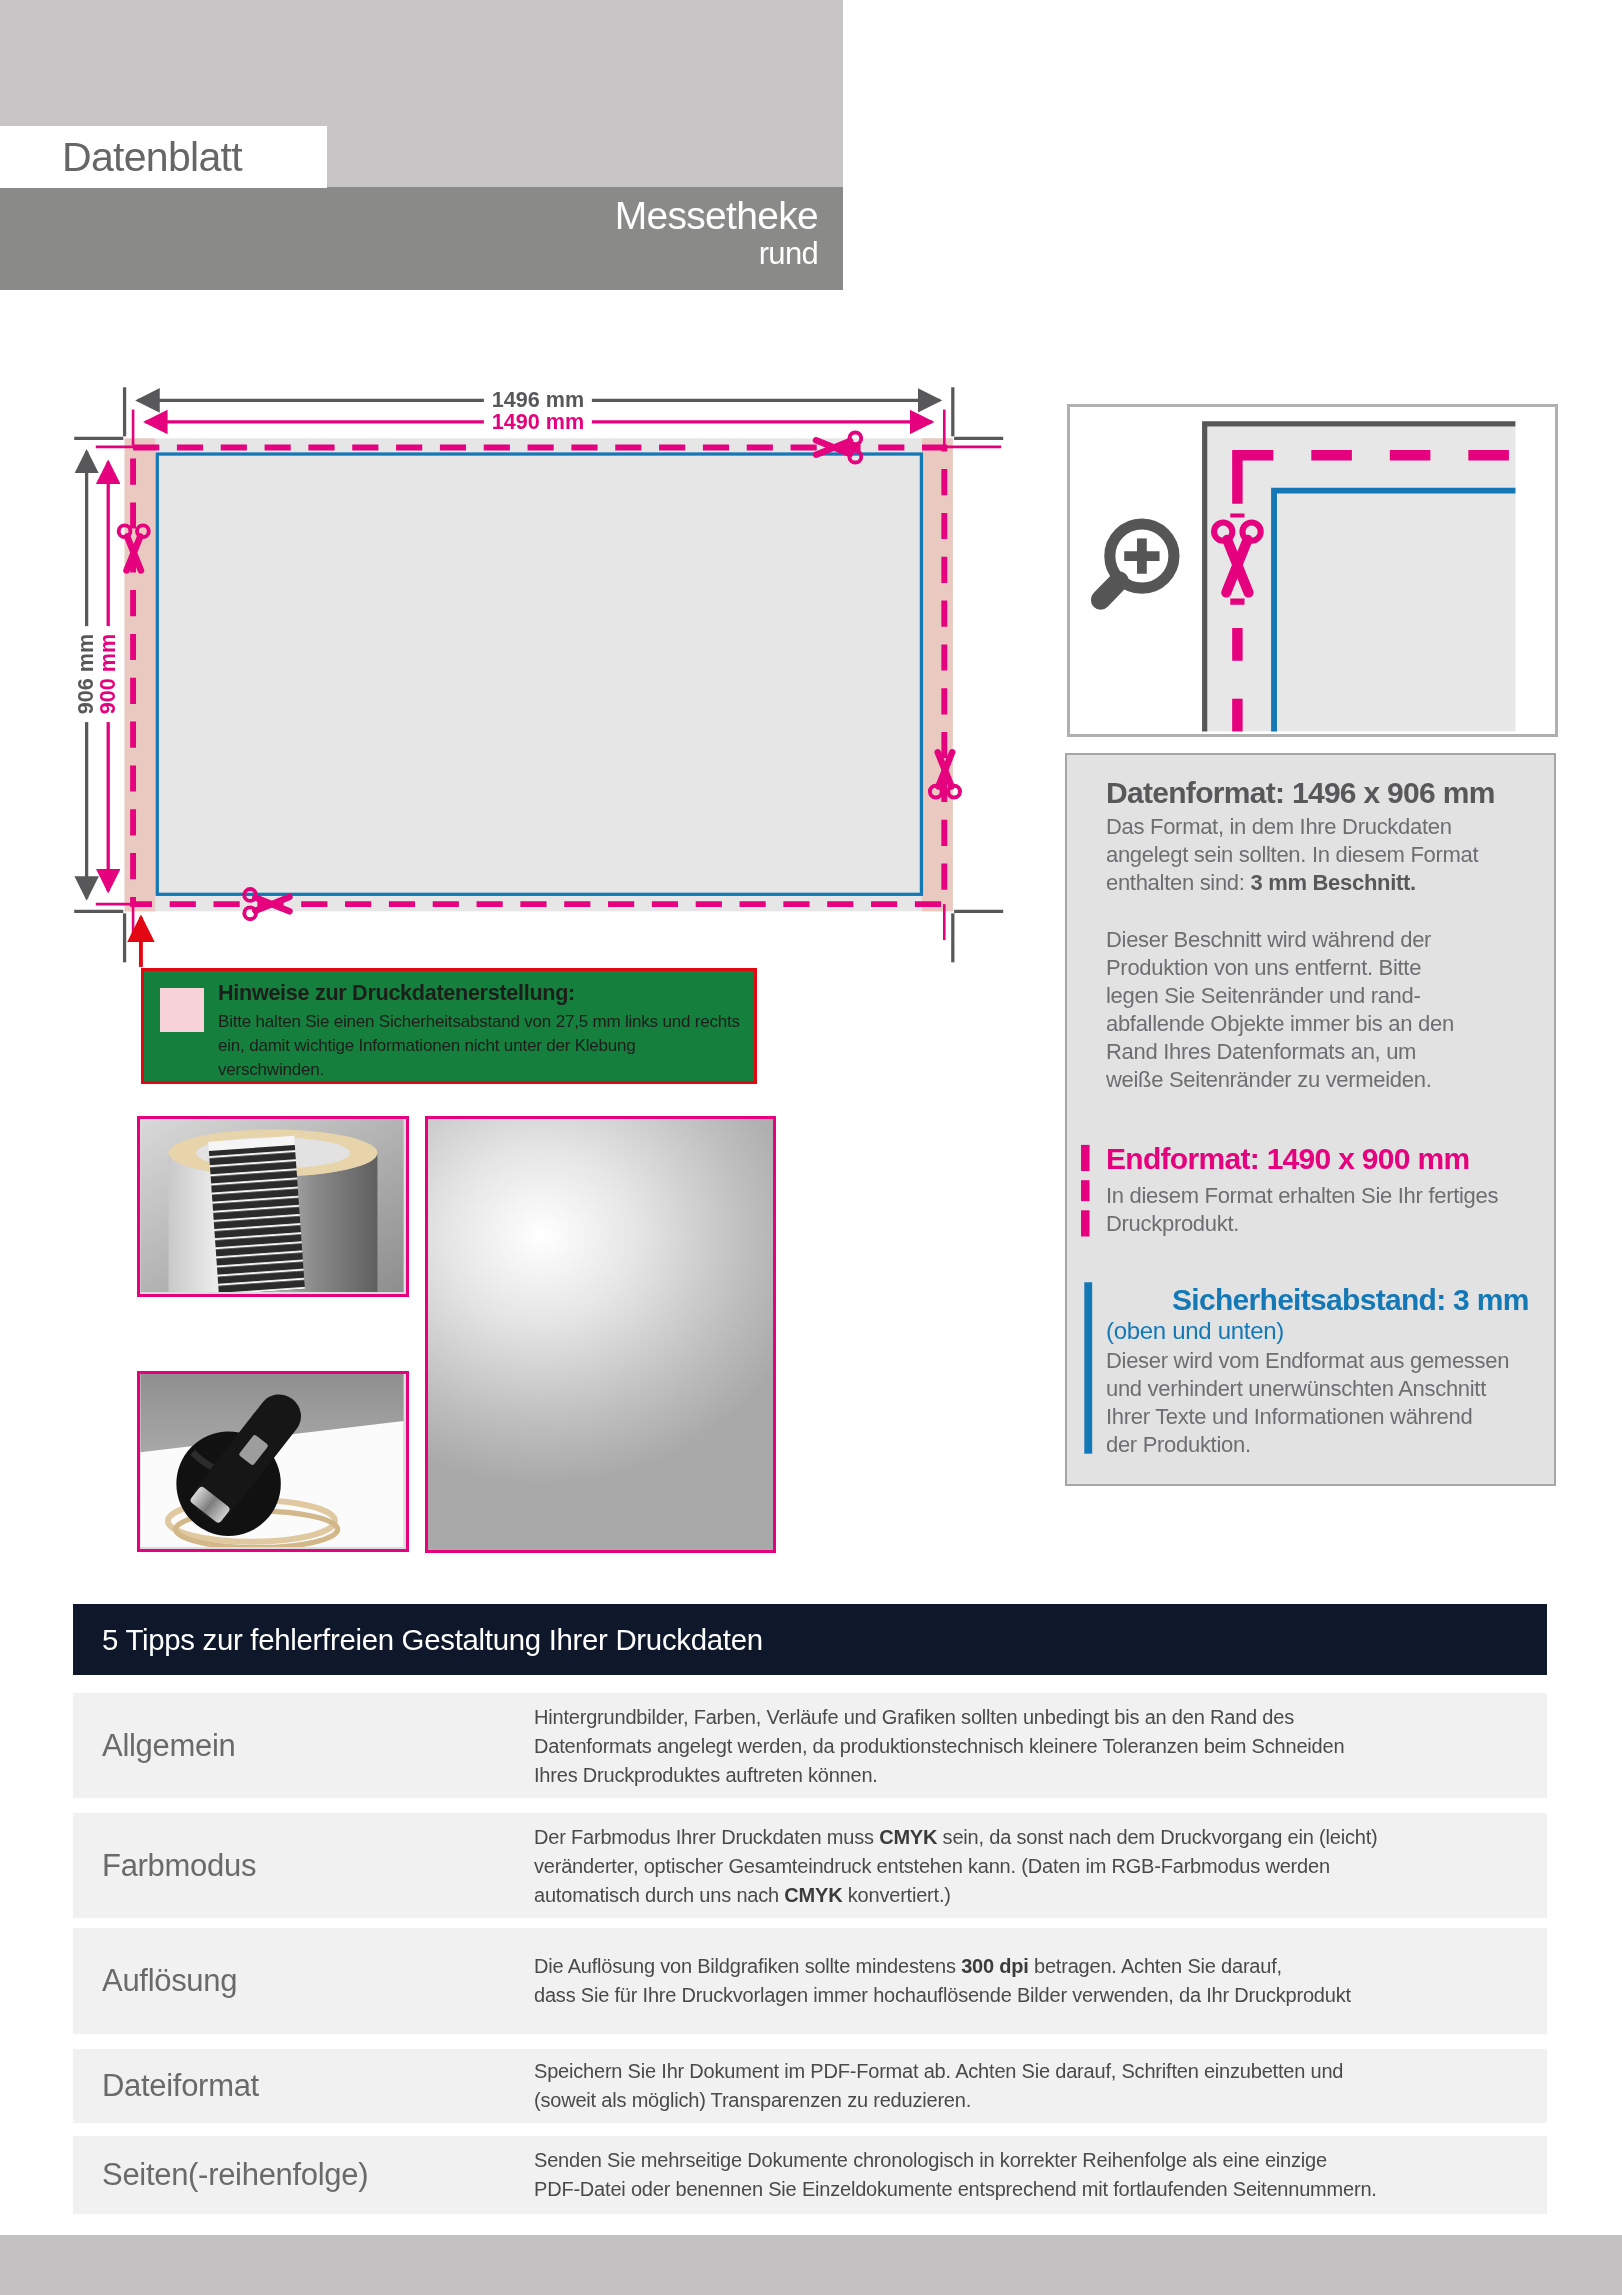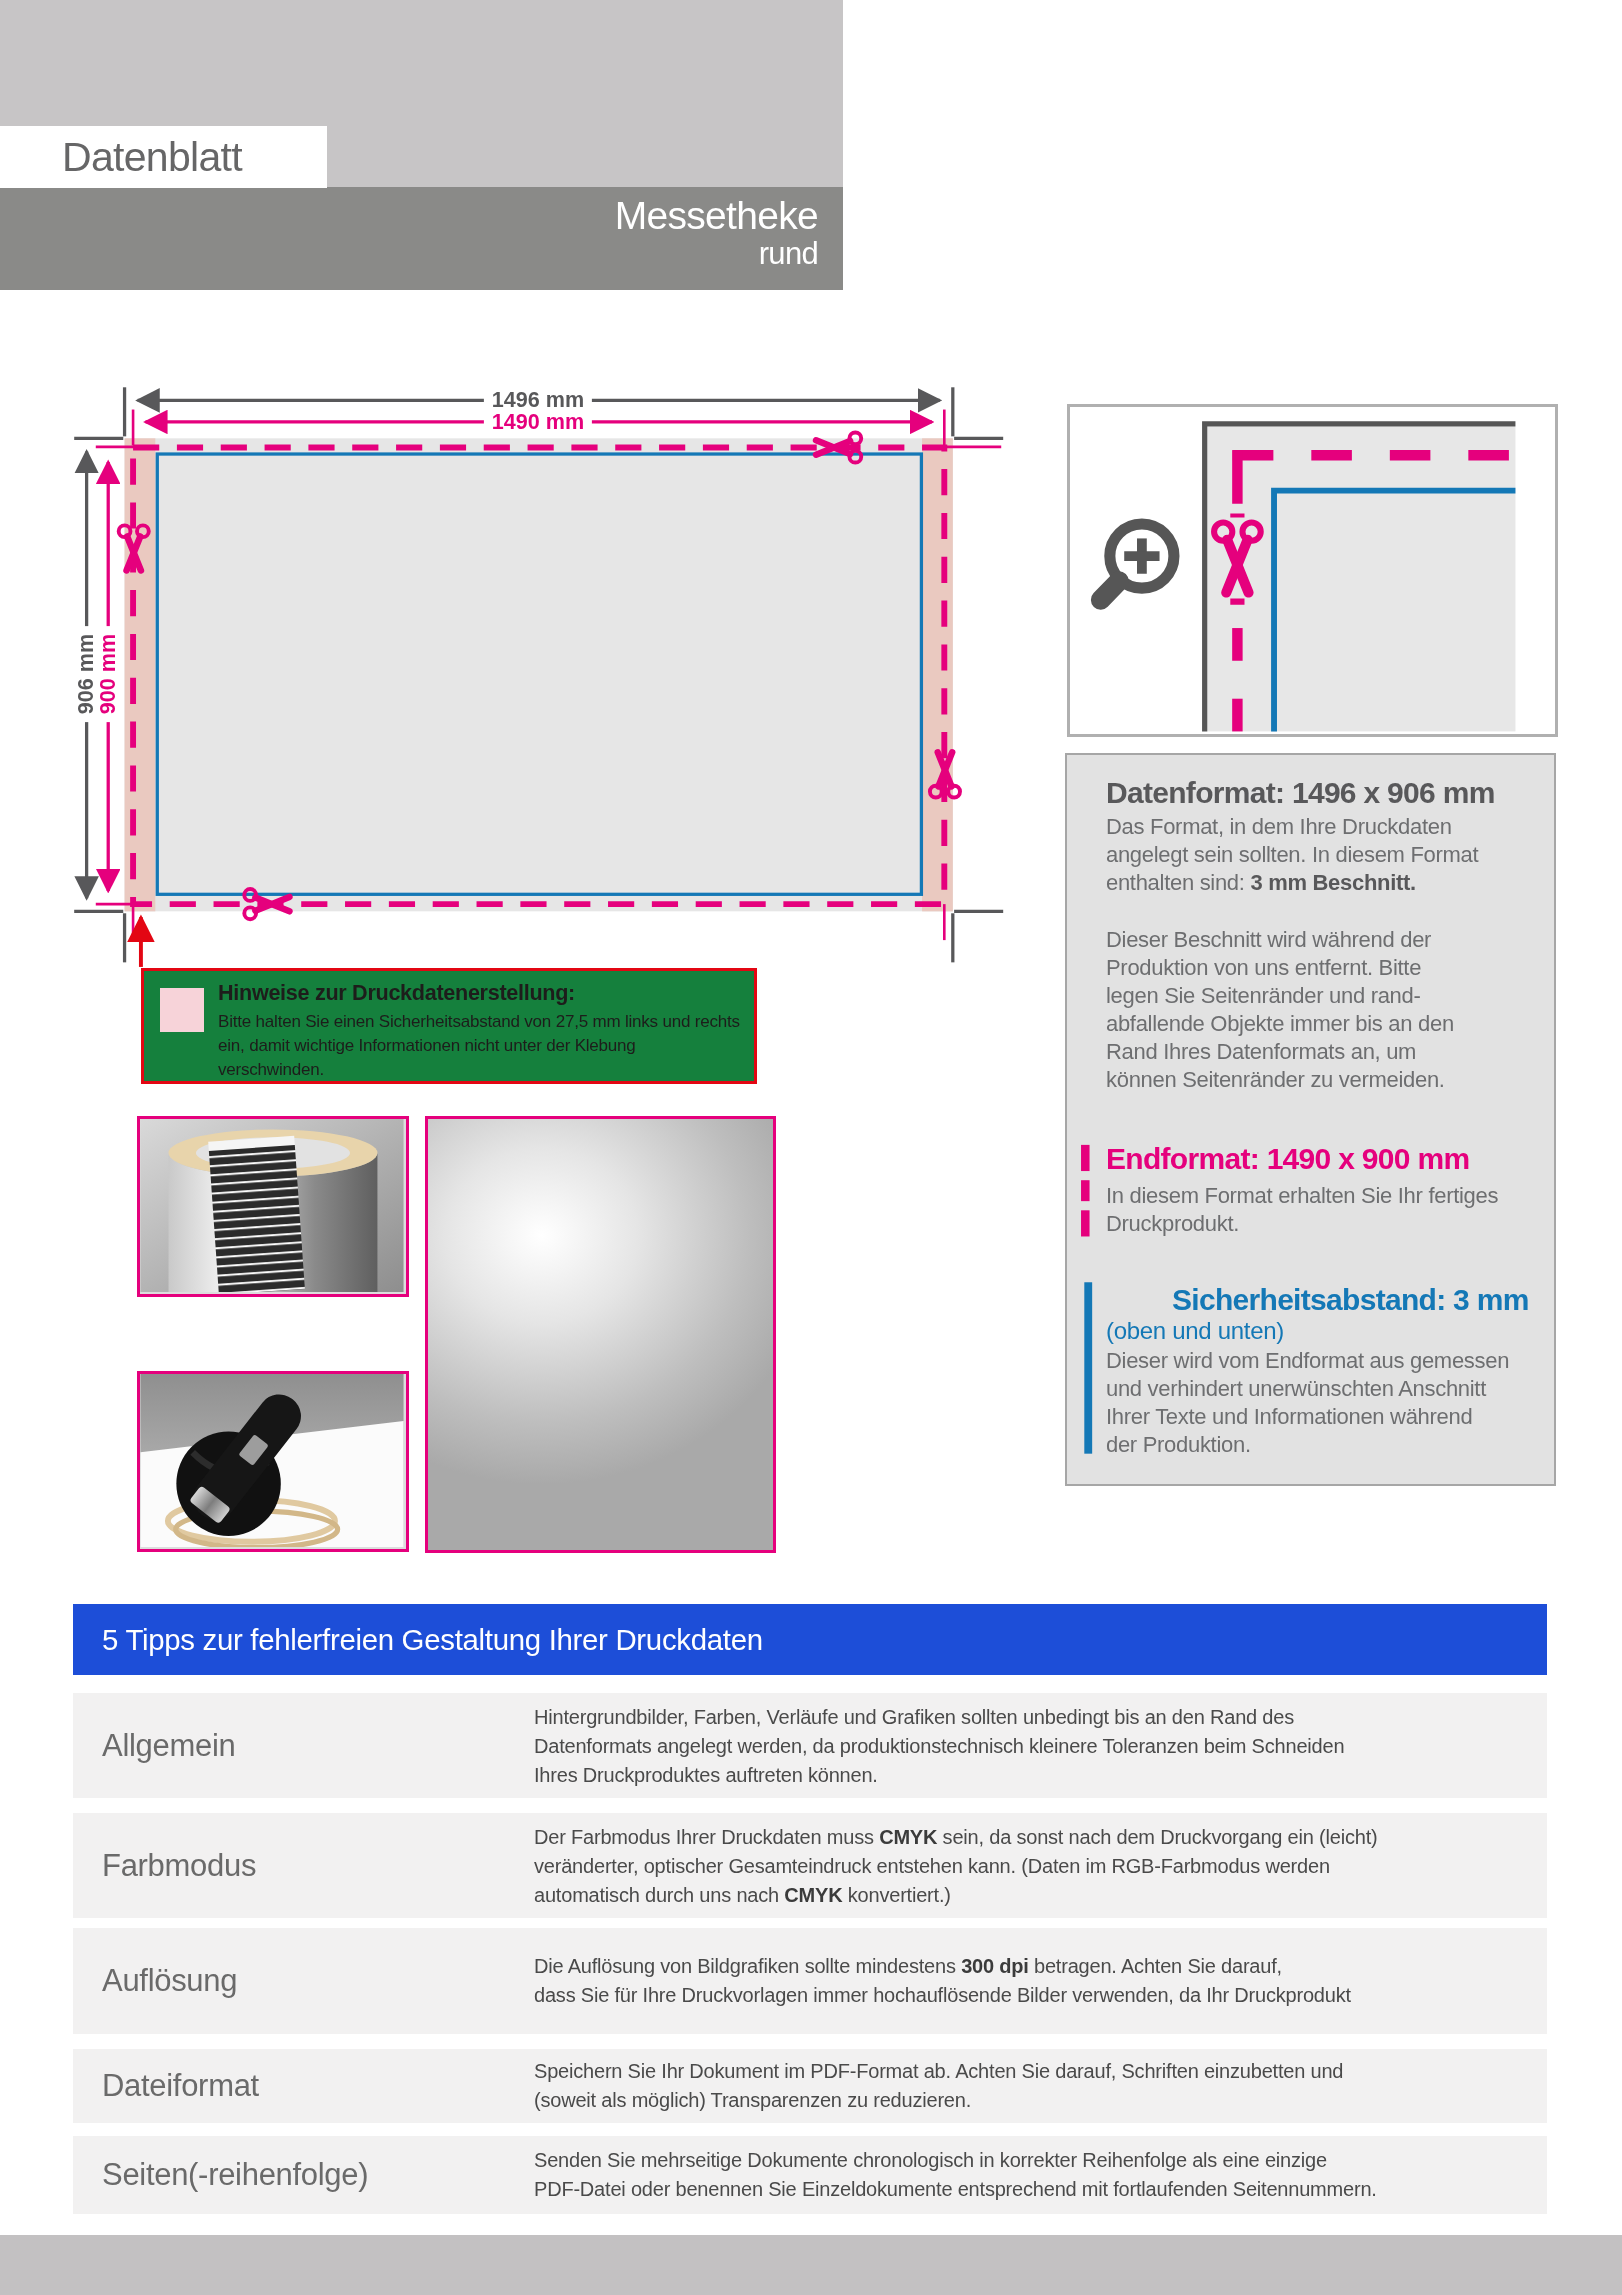--- a/index.html
+++ b/index.html
@@ -33,21 +33,21 @@
   
   .detail-box{left:1067px;top:404px;width:491px;height:333px;background:#ffffff;
               border:3.3px solid #b0b0b0;box-sizing:border-box;}
   .panel{left:1065px;top:753px;width:491px;height:733px;background:#e2e2e2;
          border:2.6px solid #a6a6a6;box-sizing:border-box;}
   .ptxt{position:absolute;white-space:nowrap;}
   .ph{font-size:30px;font-weight:bold;letter-spacing:-0.7px;}
   .pb{font-size:22px;line-height:28px;color:#6d6e70;letter-spacing:-0.3px;}
   .pb b,.nb b,.tip-desc b{font-weight:bold;color:#58585a;}
   
-  .tips-bar{left:73px;top:1604px;width:1474px;height:71px;background:#1d4ed8;}
+  .tips-bar{left:73px;top:1604px;width:1474px;height:71px;background:#0f172a;}
   .tips-bar .t{padding-left:29px;line-height:71px;font-size:29.4px;color:#ffffff;letter-spacing:-0.3px;}
   .tip-row{position:absolute;left:73px;width:1474px;background:#f2f1f1;}
   .tip-label{position:absolute;left:29px;top:50%;transform:translateY(-50%);
              font-size:31px;color:#6a6a6a;letter-spacing:-0.3px;white-space:nowrap;}
   .tip-desc{position:absolute;left:461px;top:50%;transform:translateY(-50%);
             font-size:20px;line-height:29px;color:#4a4a4a;letter-spacing:-0.2px;white-space:nowrap;}
   .tip-desc b{color:#3b3b3b;}
   .footer{left:0;top:2235px;width:1623px;height:60px;background:#c3c1c2;}
 </style>
 </head>
@@ -253,21 +253,21 @@
       <div><span>Das Format, in dem Ihre Druckdaten</span></div>
       <div><span>angelegt sein sollten. In diesem Format</span></div>
       <div><span>enthalten sind: </span><b>3 mm Beschnitt.</b></div>
     </div>
   <div class="abs z2 ptxt pb" style="left:1106px;top:926px;">
       <div>Dieser Beschnitt wird während der</div>
       <div>Produktion von uns entfernt. Bitte</div>
       <div>legen Sie Seitenränder und rand-</div>
       <div>abfallende Objekte immer bis an den</div>
       <div>Rand Ihres Datenformats an, um</div>
-      <div>können Seitenränder zu vermeiden.</div>
+      <div>weiße Seitenränder zu vermeiden.</div>
     </div>
   <div class="abs z2 ptxt ph c-mag" style="left:1106px;top:1142px;">Endformat: 1490 x 900 mm</div>
   <div class="abs z2 ptxt pb" style="left:1106px;top:1182px;">
       <div>In diesem Format erhalten Sie Ihr fertiges</div>
       <div>Druckprodukt.</div>
     </div>
   <div class="abs z2 ptxt ph c-blue" style="left:1148px;top:1283px;margin-left:24px;">Sicherheitsabstand: 3 mm</div>
   <div class="abs z2 ptxt c-blue" style="left:1106px;top:1317px;font-size:24px;letter-spacing:-0.3px;">(oben und unten)</div>
   <div class="abs z2 ptxt pb" style="left:1106px;top:1347px;">
       <div>Dieser wird vom Endformat aus gemessen</div>

